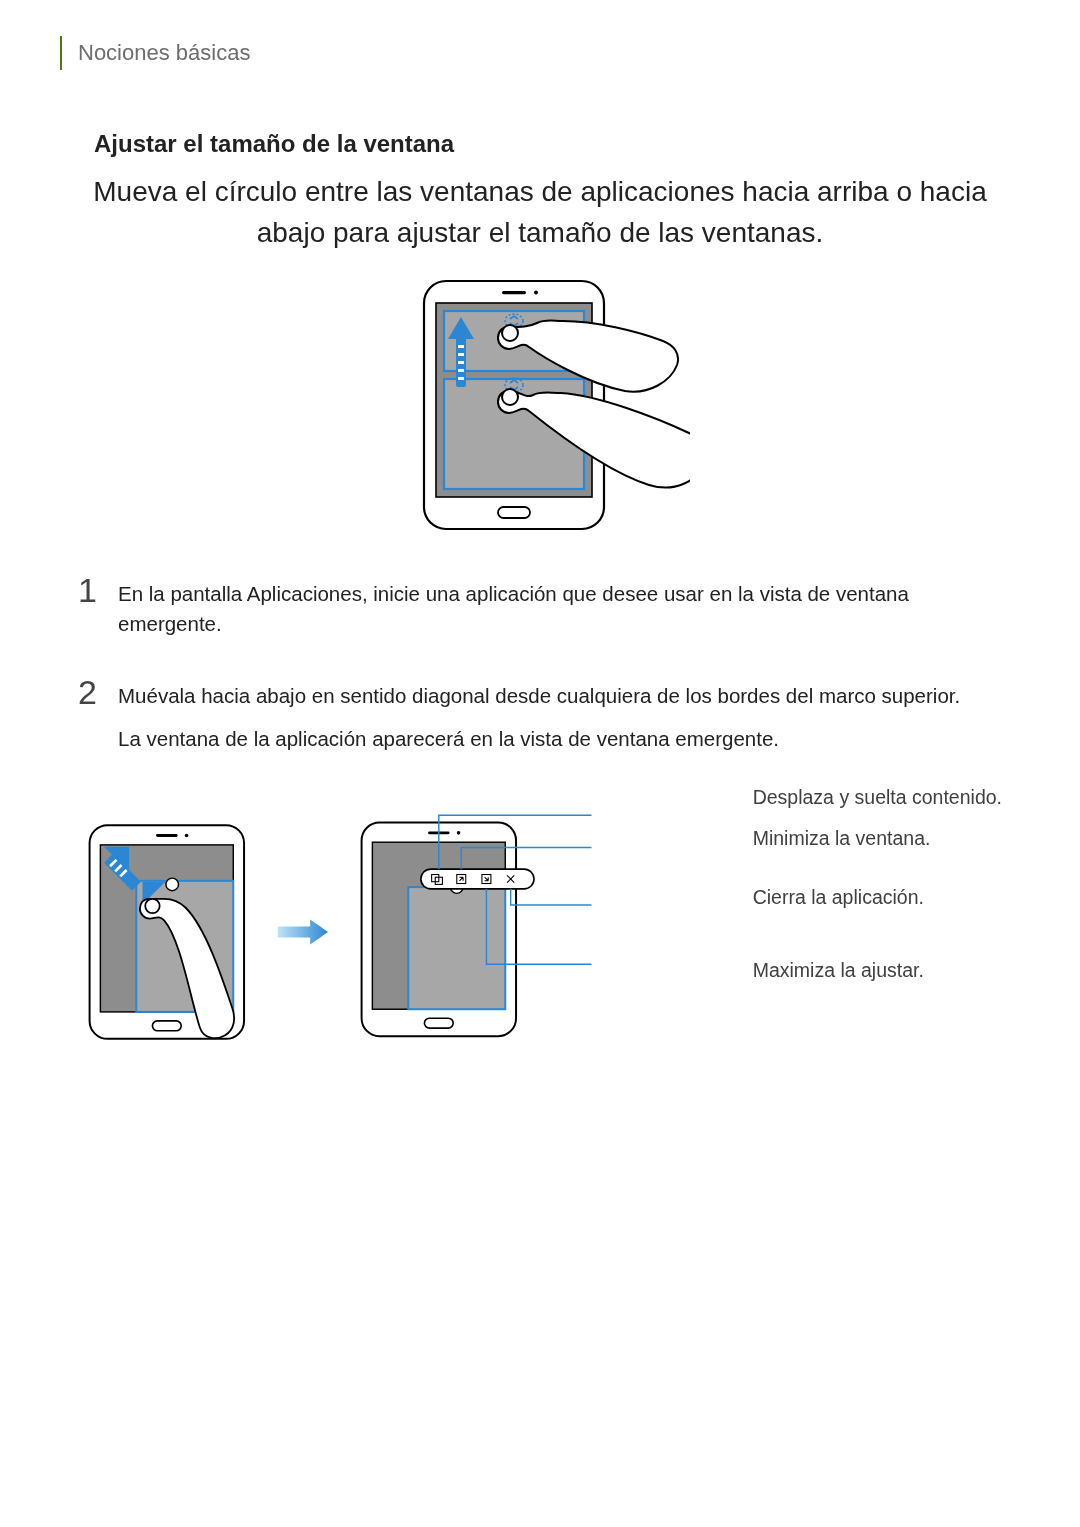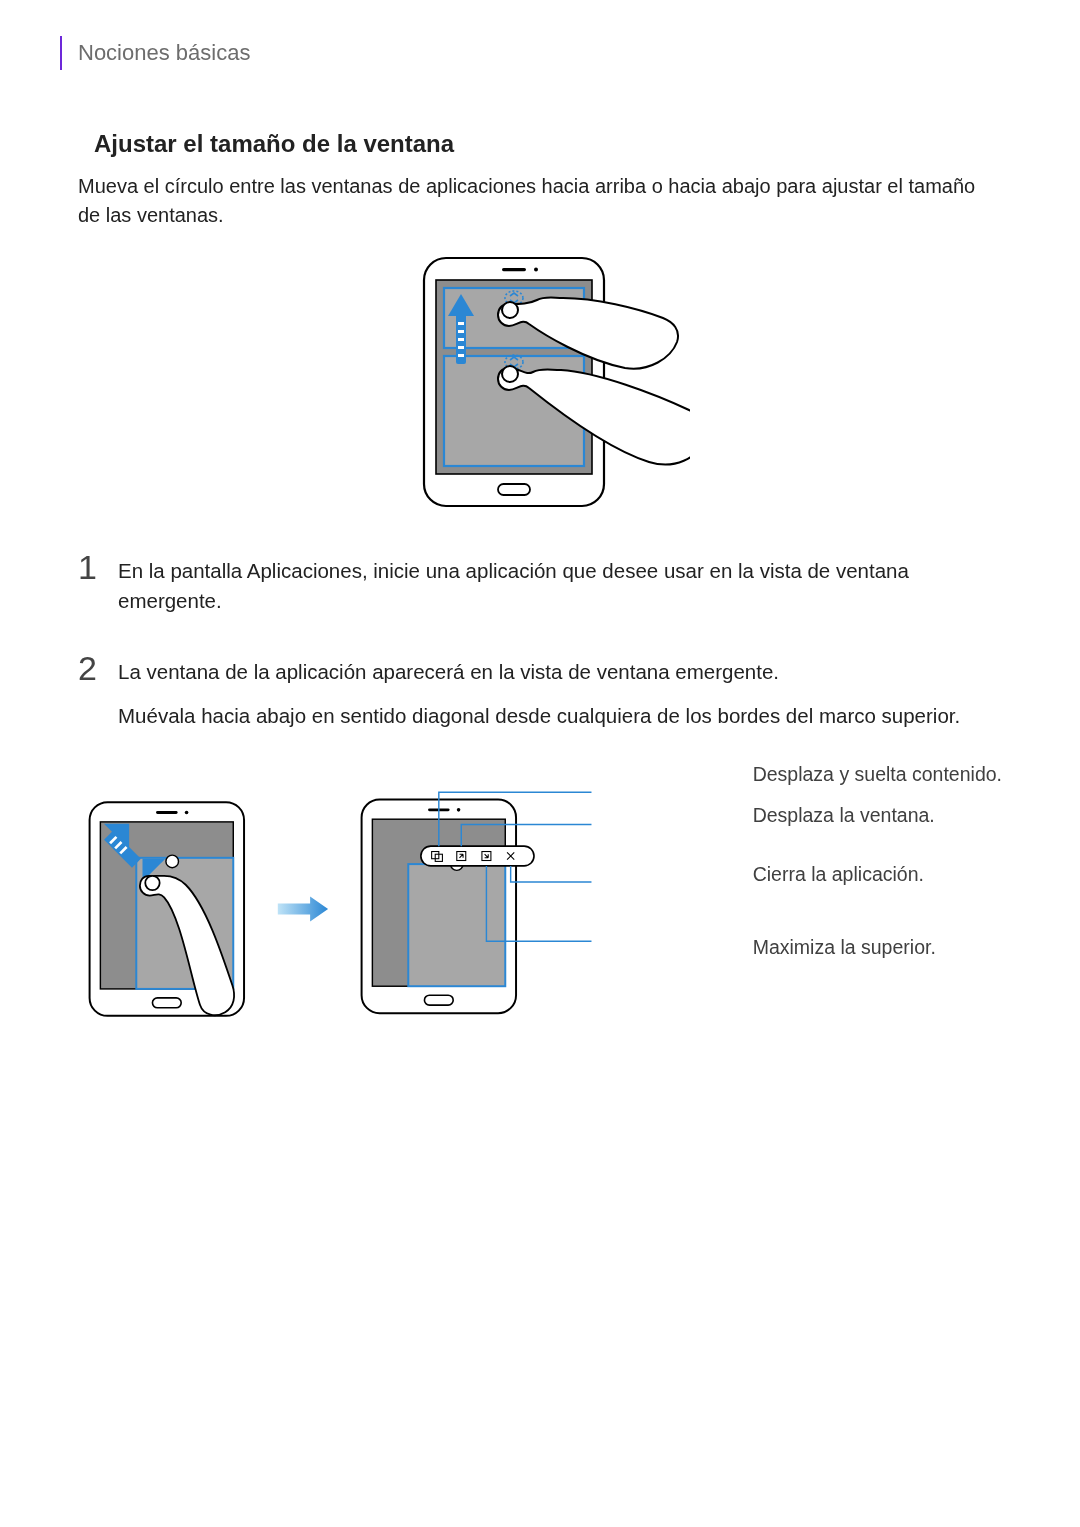--- a/index.html
+++ b/index.html
@@ -15,38 +15,39 @@
   }
   .page {
     padding: 36px 78px 0 78px;
     position: relative;
     height: 100%;
     box-sizing: border-box;
   }
   .breadcrumb {
     font-size: 22px;
     color: #6d6d6d;
-    border-left: 2px solid #6d28d9;
+    border-left: 2px solid #4d7c0f;
     padding-left: 16px;
     margin-left: -18px;
     height: 34px;
     display: flex;
     align-items: center;
   }
   h3.section-sub {
     font-size: 24px;
     font-weight: bold;
     color: #222;
     margin: 60px 0 14px 16px;
   }
   p.body {
-    font-size: 20px;
+    font-size: 28px;
     line-height: 1.45;
     margin: 0 0 22px 0;
     color: #222;
+    text-align: center;
   }
   h2.section-major {
     font-size: 32px;
     font-weight: bold;
     color: #b15571;
     margin: 60px 0 26px 0;
   }
   .step {
     display: flex;
     gap: 18px;
@@ -163,22 +164,22 @@
   <div class="step">
     <div class="step-num">1</div>
     <div class="step-body">
       <p>En la pantalla Aplicaciones, inicie una aplicación que desee usar en la vista de ventana emergente.</p>
     </div>
   </div>
 
   <div class="step">
     <div class="step-num">2</div>
     <div class="step-body">
+      <p>Muévala hacia abajo en sentido diagonal desde cualquiera de los bordes del marco superior.</p>
       <p>La ventana de la aplicación aparecerá en la vista de ventana emergente.</p>
-      <p>Muévala hacia abajo en sentido diagonal desde cualquiera de los bordes del marco superior.</p>
     </div>
   </div>
 
   <div class="illus-row">
 
     <svg width="180" height="246" viewBox="0 0 180 246">
       <rect x="4" y="4" width="172" height="238" rx="20" fill="#fff" stroke="#000" stroke-width="2.2"></rect>
       <rect x="16" y="26" width="148" height="186" fill="#8d8d8d" stroke="#000" stroke-width="1.6"></rect>
       <rect x="78" y="14" width="24" height="3.2" rx="1.6" fill="#000"></rect>
       <circle cx="112" cy="15.6" r="2" fill="#000"></circle>
@@ -251,19 +252,19 @@
         <path d="M115 70 V46 H260"></path>
 
         <path d="M170 92 V110 H260"></path>
 
         <path d="M143 92 V176 H260"></path>
       </g>
     </svg>
 
     <div class="callouts" style="align-self:flex-start; margin-top:-6px;">
       <div style="margin-top:0px;">Desplaza y suelta contenido.</div>
-      <div style="margin-top:12px;">Desplaza la ventana.</div>
+      <div style="margin-top:12px;">Minimiza la ventana.</div>
       <div style="margin-top:30px;">Cierra la aplicación.</div>
-      <div style="margin-top:44px;">Maximiza la superior.</div>
+      <div style="margin-top:44px;">Maximiza la ajustar.</div>
     </div>
   </div>
 
 </div>
 
 </body></html>

